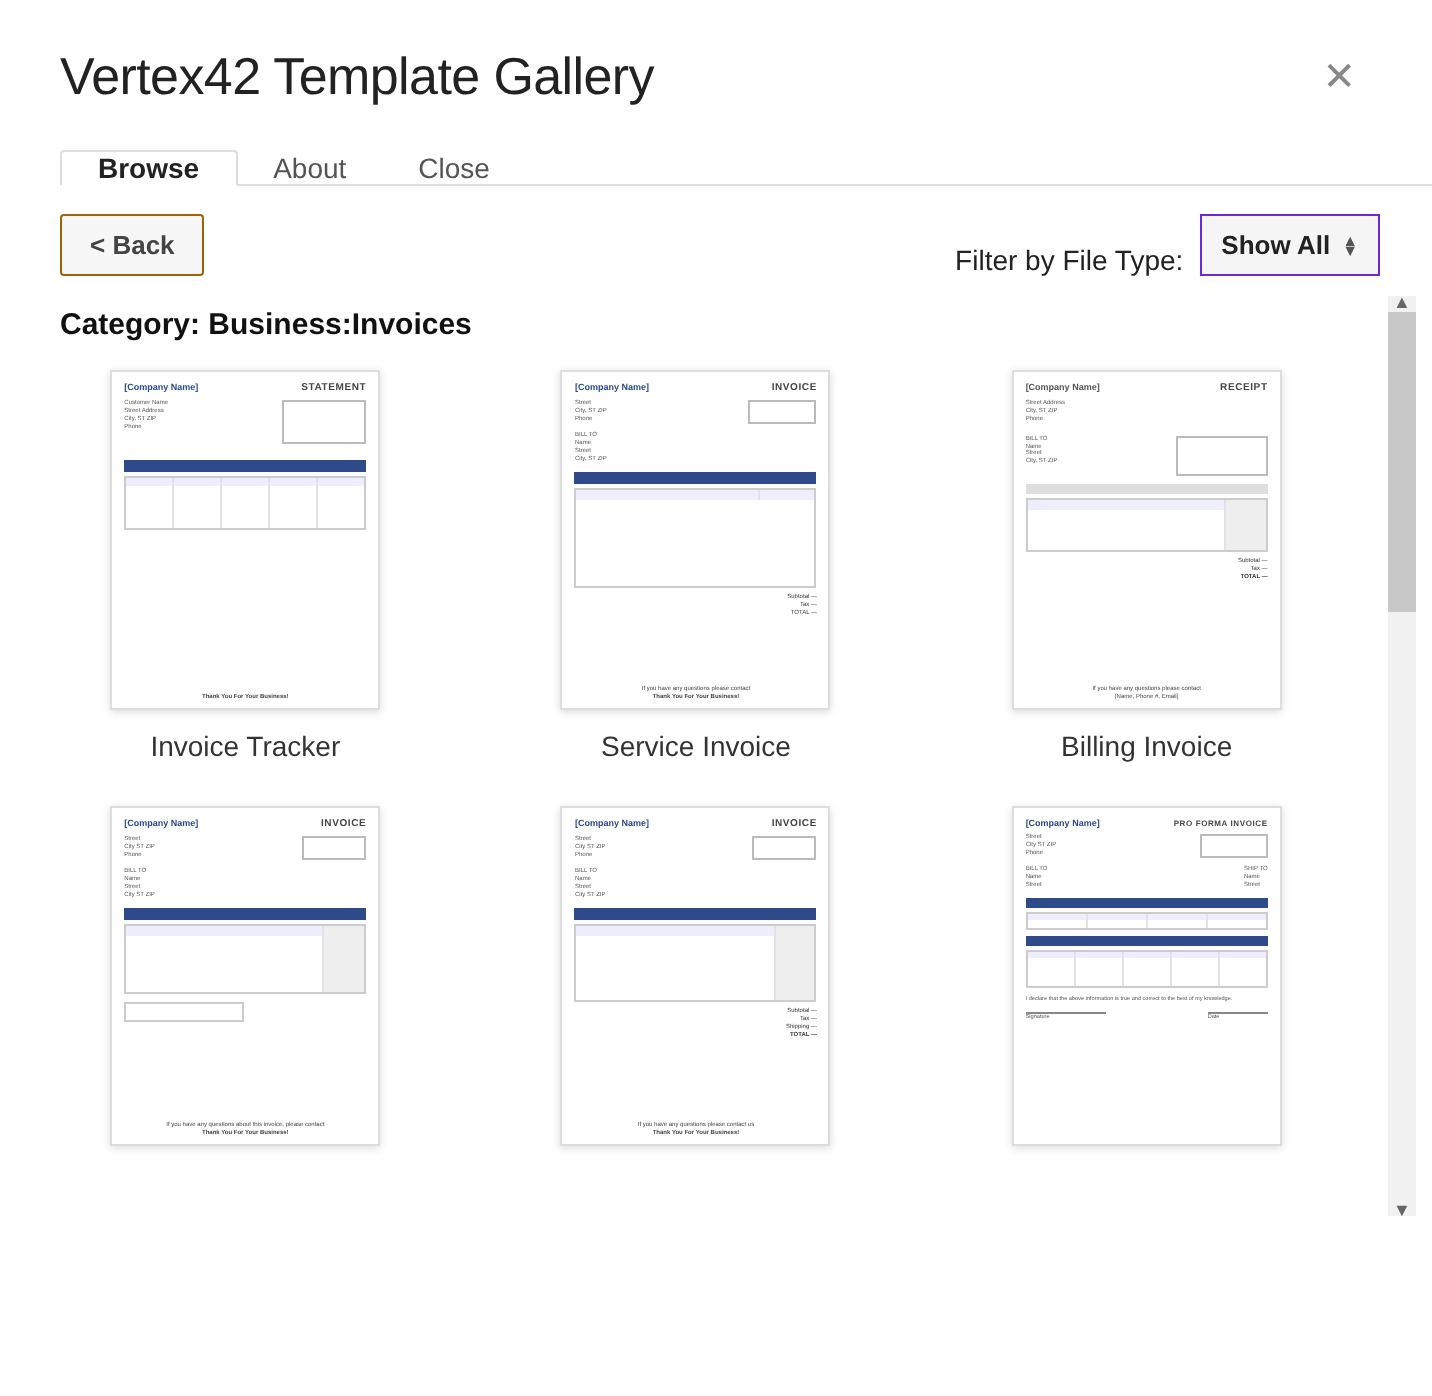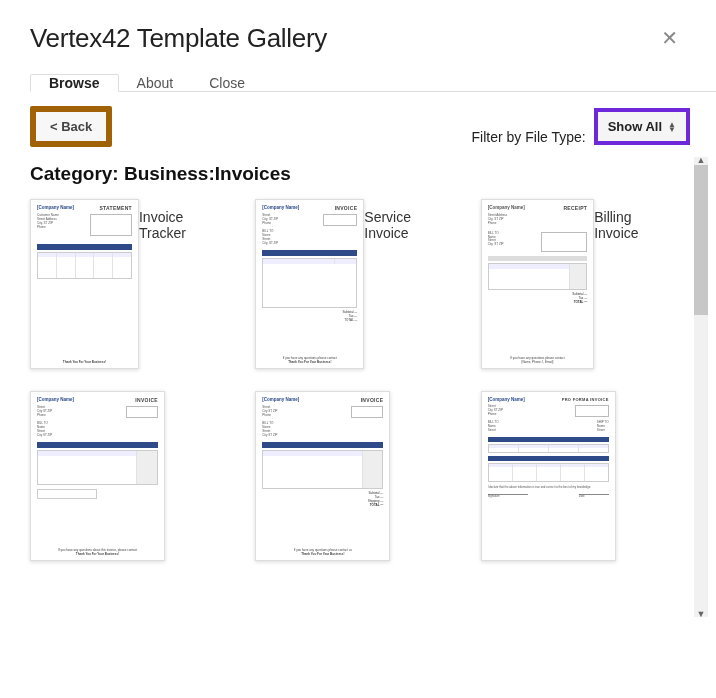--- a/index.html
+++ b/index.html
@@ -54,38 +54,38 @@
     color: #222;
     border-radius: 2px 2px 0 0;
   }
   .toolbar {
     display: flex;
     justify-content: space-between;
     align-items: center;
     padding: 14px 26px 10px 30px;
   }
   .btn {
-    border: 6px solid #a16207;
+    border: 1px solid #a16207;
     background: #f7f7f7;
     padding: 7px 14px;
     font-size: 13px;
     font-weight: bold;
     color: #444;
     border-radius: 2px;
     cursor: pointer;
   }
   .filter-wrap {
     display: flex;
     align-items: flex-end;
     gap: 8px;
     font-size: 14px;
     color: #222;
   }
   .select-box {
-    border: 4px solid #6d28d9;
+    border: 1px solid #6d28d9;
     background: #f5f5f5;
     padding: 7px 10px;
     font-size: 13px;
     font-weight: bold;
     display: flex;
     align-items: center;
     gap: 6px;
     cursor: pointer;
   }
   .sort-arrows {
@@ -95,34 +95,35 @@
     font-size: 8px;
     color: #555;
   }
   .content {
     position: relative;
     height: 460px;
     overflow: hidden;
     padding: 0 30px;
   }
   .category-heading {
-    font-size: 19px;
+    font-size: 15px;
     font-weight: bold;
     color: #111;
     margin: 6px 0 14px 0;
   }
   .grid {
     display: grid;
     grid-template-columns: repeat(3, 1fr);
     gap: 22px 40px;
     padding-right: 20px;
   }
   .card {
     display: flex;
-    flex-direction: row;
+    flex-direction: column;
+    align-items: center;
     cursor: pointer;
   }
   .thumb {
     width: 135px;
     height: 170px;
     background: #fff;
     border: 1px solid #ddd;
     box-shadow: 0 1px 4px rgba(0,0,0,0.15);
     position: relative;
     overflow: hidden;

